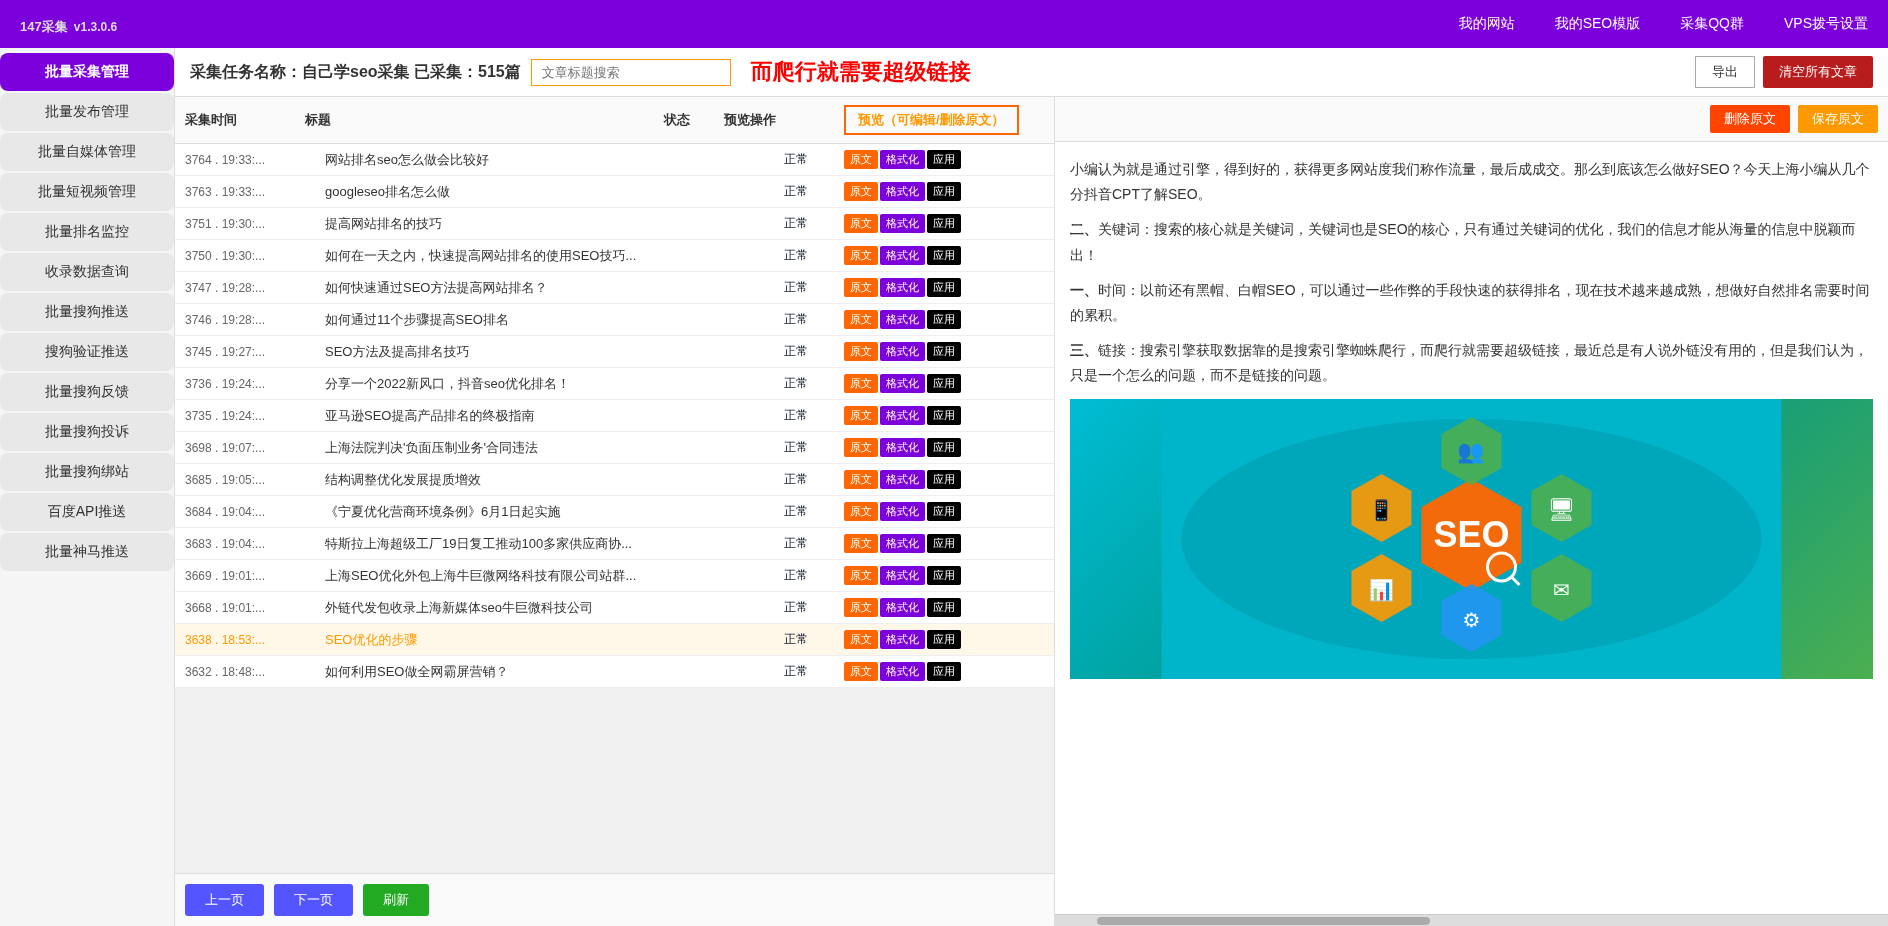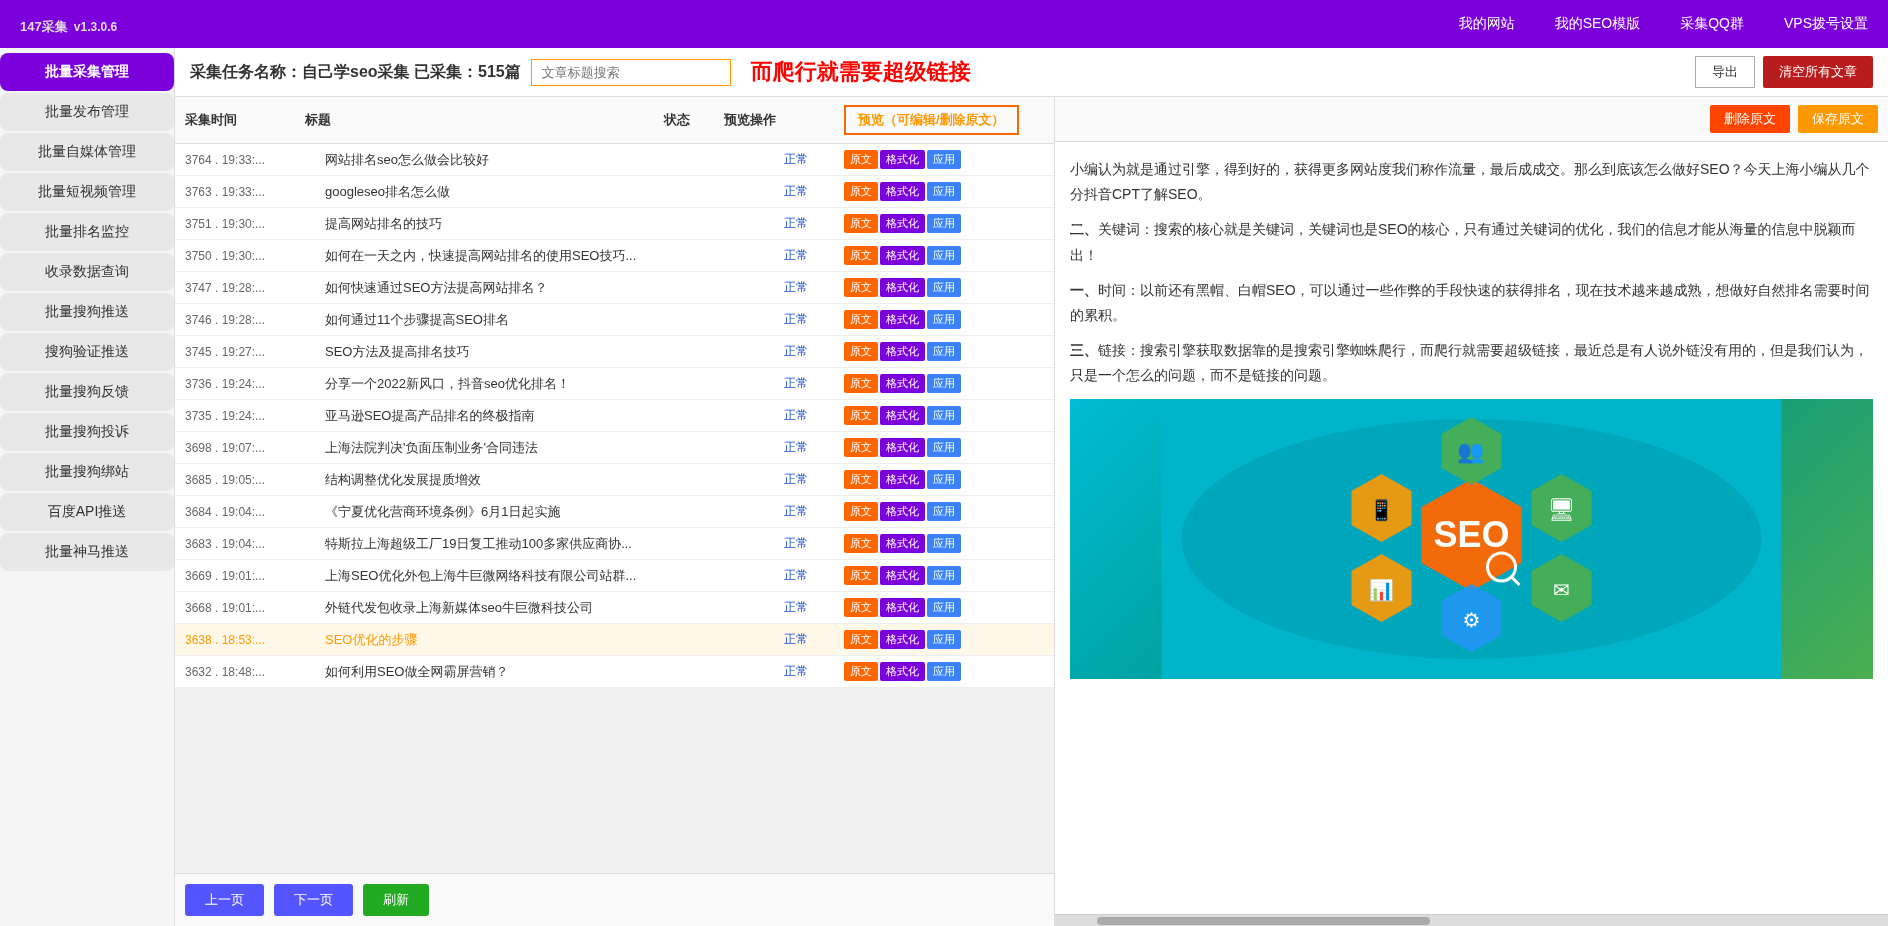--- a/index.html
+++ b/index.html
@@ -137,25 +137,25 @@
       align-items: center;
       padding: 6px 10px;
       border-bottom: 1px solid #eee;
       background: white;
     }
     .table-row.highlighted { background: #fff8e8; color: #ff9900; }
     .table-row.highlighted .col-time-val { color: #ff9900; }
     .table-row.highlighted .col-title-val { color: #ff9900; }
     .col-time-val { width: 120px; font-size: 12px; color: #666; white-space: nowrap; overflow: hidden; text-overflow: ellipsis; }
     .col-title-val { flex: 1; font-size: 13px; color: #333; white-space: nowrap; overflow: hidden; text-overflow: ellipsis; padding-right: 5px; margin-left: 20px; }
-    .col-status-val { width: 60px; font-size: 12px; color: #1d4ed8; }
+    .col-status-val { width: 60px; font-size: 12px; color: #0f172a; }
     .col-actions { width: 200px; display: flex; gap: 2px; }
     .btn-yuanwen { padding: 2px 6px; background: #ff6600; color: white; border: none; cursor: pointer; font-size: 11px; border-radius: 2px; }
     .btn-geishi { padding: 2px 6px; background: #7b00db; color: white; border: none; cursor: pointer; font-size: 11px; border-radius: 2px; }
-    .btn-yingyon { padding: 2px 6px; background: #3b82f6; color: white; border: none; cursor: pointer; font-size: 11px; border-radius: 2px; }
+    .btn-yingyon { padding: 2px 6px; background: #000000; color: white; border: none; cursor: pointer; font-size: 11px; border-radius: 2px; }
 
     
     .table-footer {
       padding: 10px;
       background: #fafafa;
       border-top: 1px solid #ddd;
       display: flex;
       gap: 10px;
       flex-shrink: 0;
     }

